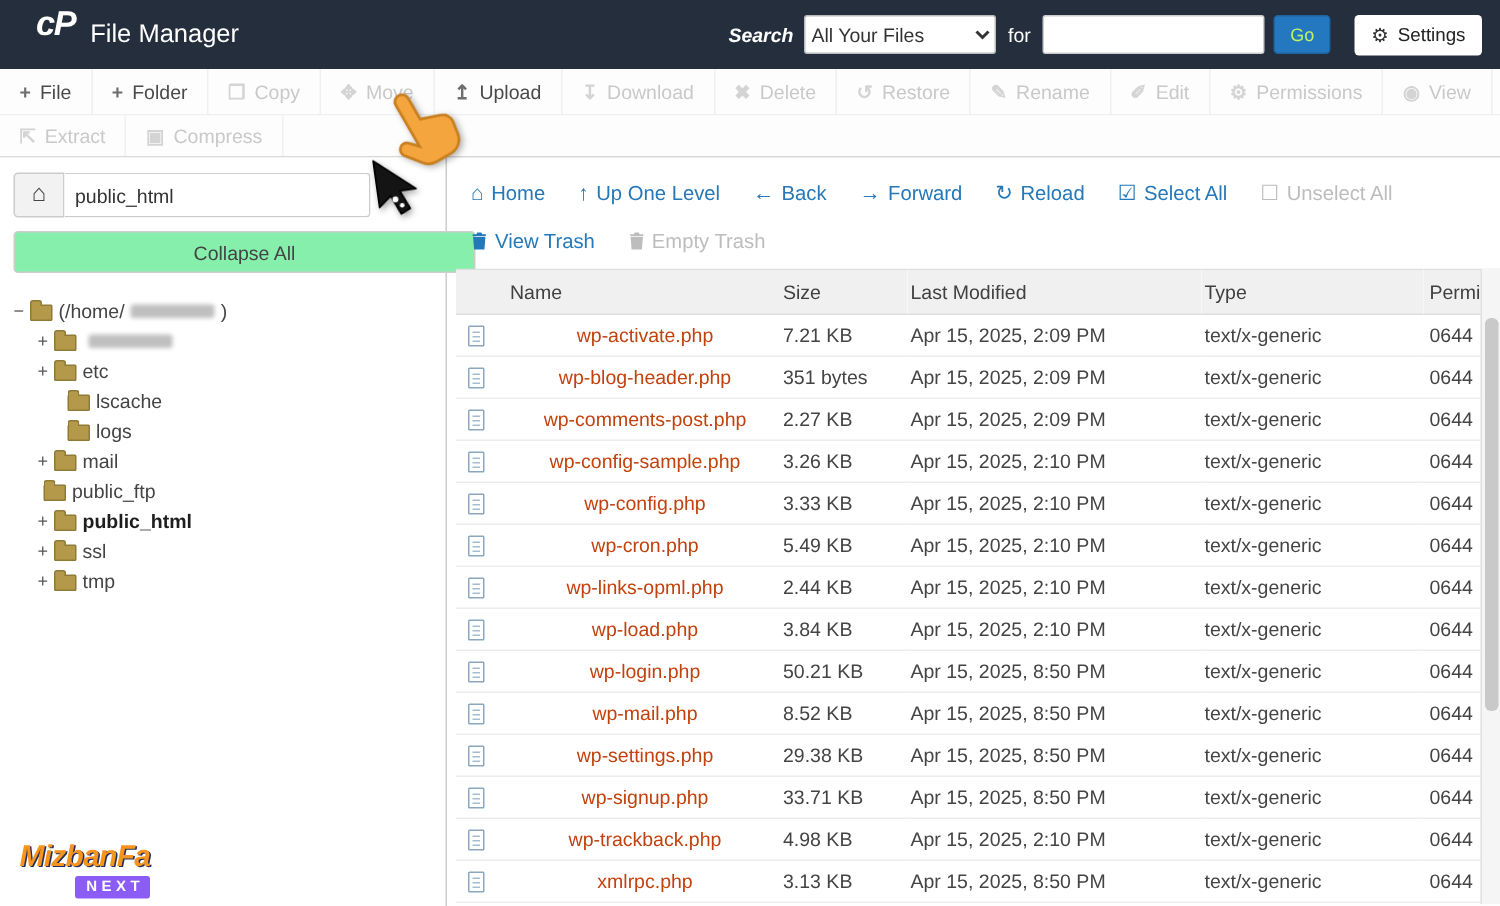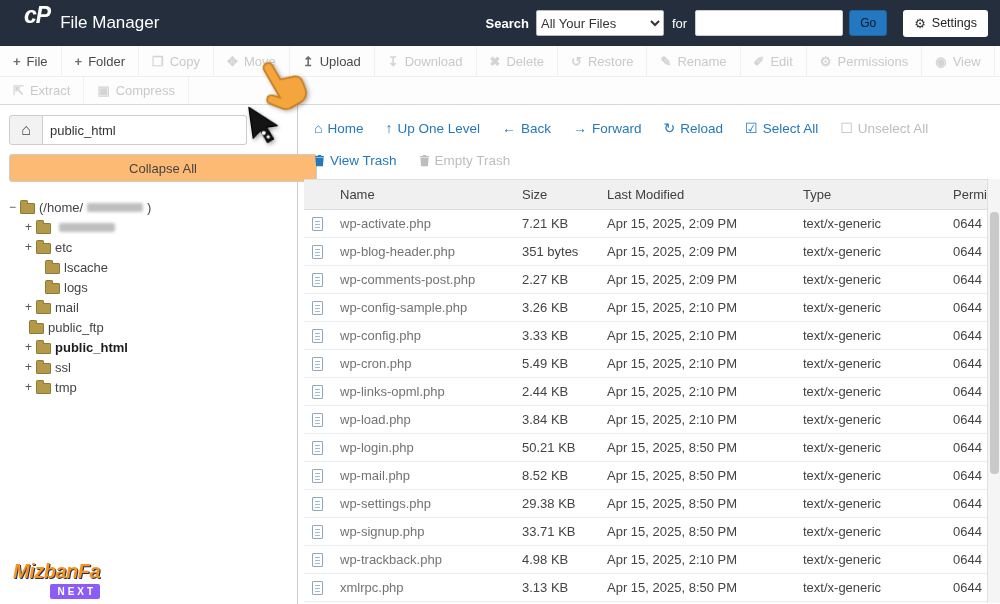--- a/index.html
+++ b/index.html
@@ -4,46 +4,46 @@
 <style>
   * { box-sizing: border-box; margin: 0; padding: 0; }
   body { font-family: "Liberation Sans", sans-serif; background: #fff; }
   .screen { position: relative; width: 1000px; height: 604px; overflow: hidden; background: #fff; }
 
   
   .navbar { height: 46px; background: #242e3c; display: flex; align-items: center; padding: 0 12px; color: #fff; }
   .logo { font-style: italic; font-weight: bold; font-size: 23px; margin: 0 10px 16px 12px; letter-spacing: -1px; }
   .app-title { font-size: 17px; font-weight: 400; }
   .nav-right { margin-left: auto; display: flex; align-items: center; }
-  .search-label { font-weight: bold; font-size: 13px; margin-right: 7px; }
+  .search-label { font-weight: bold; font-size: 13px; margin-right: 7px; font-style: italic; }
   .scope-select { height: 26px; width: 128px; font-size: 13px; border: 1px solid #bbb; border-radius: 2px; background: #fff; color: #333; font-family: "Liberation Sans", sans-serif; }
   .for-label { font-size: 13px; margin: 0 8px; }
   .search-input { height: 26px; width: 148px; border: 1px solid #ccc; border-radius: 2px; padding: 0 6px; font-size: 13px; font-family: "Liberation Sans", sans-serif; }
-  .go-btn { margin-left: 6px; height: 26px; padding: 0 10px; background: #2478bf; border: 1px solid #1d64a0; color: #0f172a; font-size: 12px; border-radius: 3px; cursor: pointer; font-family: "Liberation Sans", sans-serif; }
+  .go-btn { margin-left: 6px; height: 26px; padding: 0 10px; background: #2478bf; border: 1px solid #1d64a0; color: #bef264; font-size: 12px; border-radius: 3px; cursor: pointer; font-family: "Liberation Sans", sans-serif; }
   .settings-btn { margin-left: 16px; height: 27px; padding: 0 11px; background: #fff; border: none; border-radius: 3px; color: #222; font-size: 12.5px; display: flex; align-items: center; gap: 6px; cursor: pointer; font-family: "Liberation Sans", sans-serif; }
   .settings-btn .gear { font-size: 13px; color: #333; }
 
   
   .toolbar { background: #fdfdfd; display: flex; align-items: stretch; }
   .toolbar.row1 { height: 31px; border-bottom: 1px solid #efefef; }
   .toolbar.row2 { height: 28px; border-bottom: 1px solid #d8d8d8; }
   .tb-btn { display: flex; align-items: center; gap: 6px; padding: 0 13px; font-size: 13px; color: #4a4a4a; border-right: 1px solid #f0f0f0; cursor: pointer; white-space: nowrap; }
   .tb-icon { font-size: 13px; font-weight: bold; color: #6e6e6e; line-height: 1; }
   .tb-btn.disabled { color: #c9c9c9; cursor: default; }
   .tb-btn.disabled .tb-icon { color: #d4d4d4; }
 
   
   .workspace { display: flex; height: 499px; }
 
   
   .sidebar { position: relative; width: 298px; flex: 0 0 298px; border-right: 1px solid #ccc; padding: 10px 9px; background: #fff; }
   .path-row { display: flex; margin-bottom: 9px; }
   .home-btn { width: 34px; height: 30px; background: #f2f2f2; border: 1px solid #ccc; border-radius: 3px 0 0 3px; font-size: 16px; color: #444; cursor: pointer; }
   .path-input { width: 204px; height: 30px; border: 1px solid #ccc; border-left: none; border-radius: 0 3px 3px 0; padding: 0 7px; font-size: 13px; color: #333; font-family: "Liberation Sans", sans-serif; }
-  .collapse-btn { width: 308px; height: 28px; background: #fdba74; border: 1px solid #ccc; border-radius: 3px; font-size: 13px; color: #444; cursor: pointer; font-family: "Liberation Sans", sans-serif; }
+  .collapse-btn { width: 308px; height: 28px; background: #86efac; border: 1px solid #ccc; border-radius: 3px; font-size: 13px; color: #444; cursor: pointer; font-family: "Liberation Sans", sans-serif; }
   .tree { margin-top: 15px; font-size: 13px; color: #444; }
   .tree-item { display: flex; align-items: center; gap: 4px; height: 20px; white-space: nowrap; cursor: pointer; }
   .expander { color: #555; font-size: 12px; line-height: 1; }
   .folder { display: inline-block; width: 15px; height: 11px; background: #b5994a; border: 1px solid #8f7a36; border-radius: 1px; position: relative; flex: 0 0 auto; margin-top: 2px; }
   .folder::before { content: ""; position: absolute; top: -4px; left: -1px; width: 6px; height: 3px; background: #b5994a; border: 1px solid #8f7a36; border-bottom: none; border-radius: 2px 2px 0 0; }
   .tree-item.bold .label { font-weight: bold; color: #1d1d1d; }
   .redact { display: none; width: 56px; height: 9px; background: #bfbfbf; border-radius: 2px; filter: blur(1.5px); }
   .redact.show { display: inline-block; }
 
   
@@ -57,21 +57,21 @@
   .nav-link { display: flex; align-items: center; gap: 5px; color: #2579b8; font-size: 13.5px; cursor: pointer; text-decoration: none; white-space: nowrap; }
   .nav-link.disabled { color: #bdbdbd; cursor: default; }
   .nav-icon { font-size: 14px; line-height: 1; display: inline-flex; align-items: center; }
   .nav-icon svg { display: block; }
 
   
   .table-area { position: relative; margin-top: 2px; width: 696px; height: 424px; overflow: hidden; }
   .file-table { border-collapse: collapse; table-layout: fixed; width: 740px; font-size: 13px; }
   .file-table th { height: 30px; background: #f0f0f0; border-top: 1px solid #ddd; border-bottom: 1px solid #ddd; color: #404040; font-weight: 400; text-align: left; white-space: nowrap; overflow: hidden; cursor: pointer; }
   .file-table td { height: 28px; border-bottom: 1px solid #ececec; color: #444; white-space: nowrap; overflow: hidden; }
-  .file-table td.c-name { color: #737373; }
+  .file-table td.c-name { color: #c2410c; text-align: center; }
   .c-icon { padding-left: 8px; }
   .c-name { padding-left: 6px; }
   .c-size, .c-mod, .c-type { padding-left: 2px; }
   .c-perm { padding-left: 4px; }
   .page-icon { display: inline-block; width: 11px; height: 14px; background: #fff; border: 1px solid #8ba6bd; border-radius: 1px; position: relative; vertical-align: middle; }
   .page-icon::before { content: ""; position: absolute; left: 2px; right: 2px; top: 3px; height: 1px; background: #a6bccd; box-shadow: 0 3px 0 #a6bccd, 0 6px 0 #a6bccd; }
 
   
   .vscroll { position: absolute; top: 0; right: 0; bottom: 0; width: 13px; background: #f5f5f5; border-left: 1px solid #e0e0e0; z-index: 10; cursor: pointer; }
   .vthumb { position: absolute; top: 33px; left: 2px; width: 9px; height: 262px; background: #c9c9c9; border-radius: 4px; cursor: grab; }

